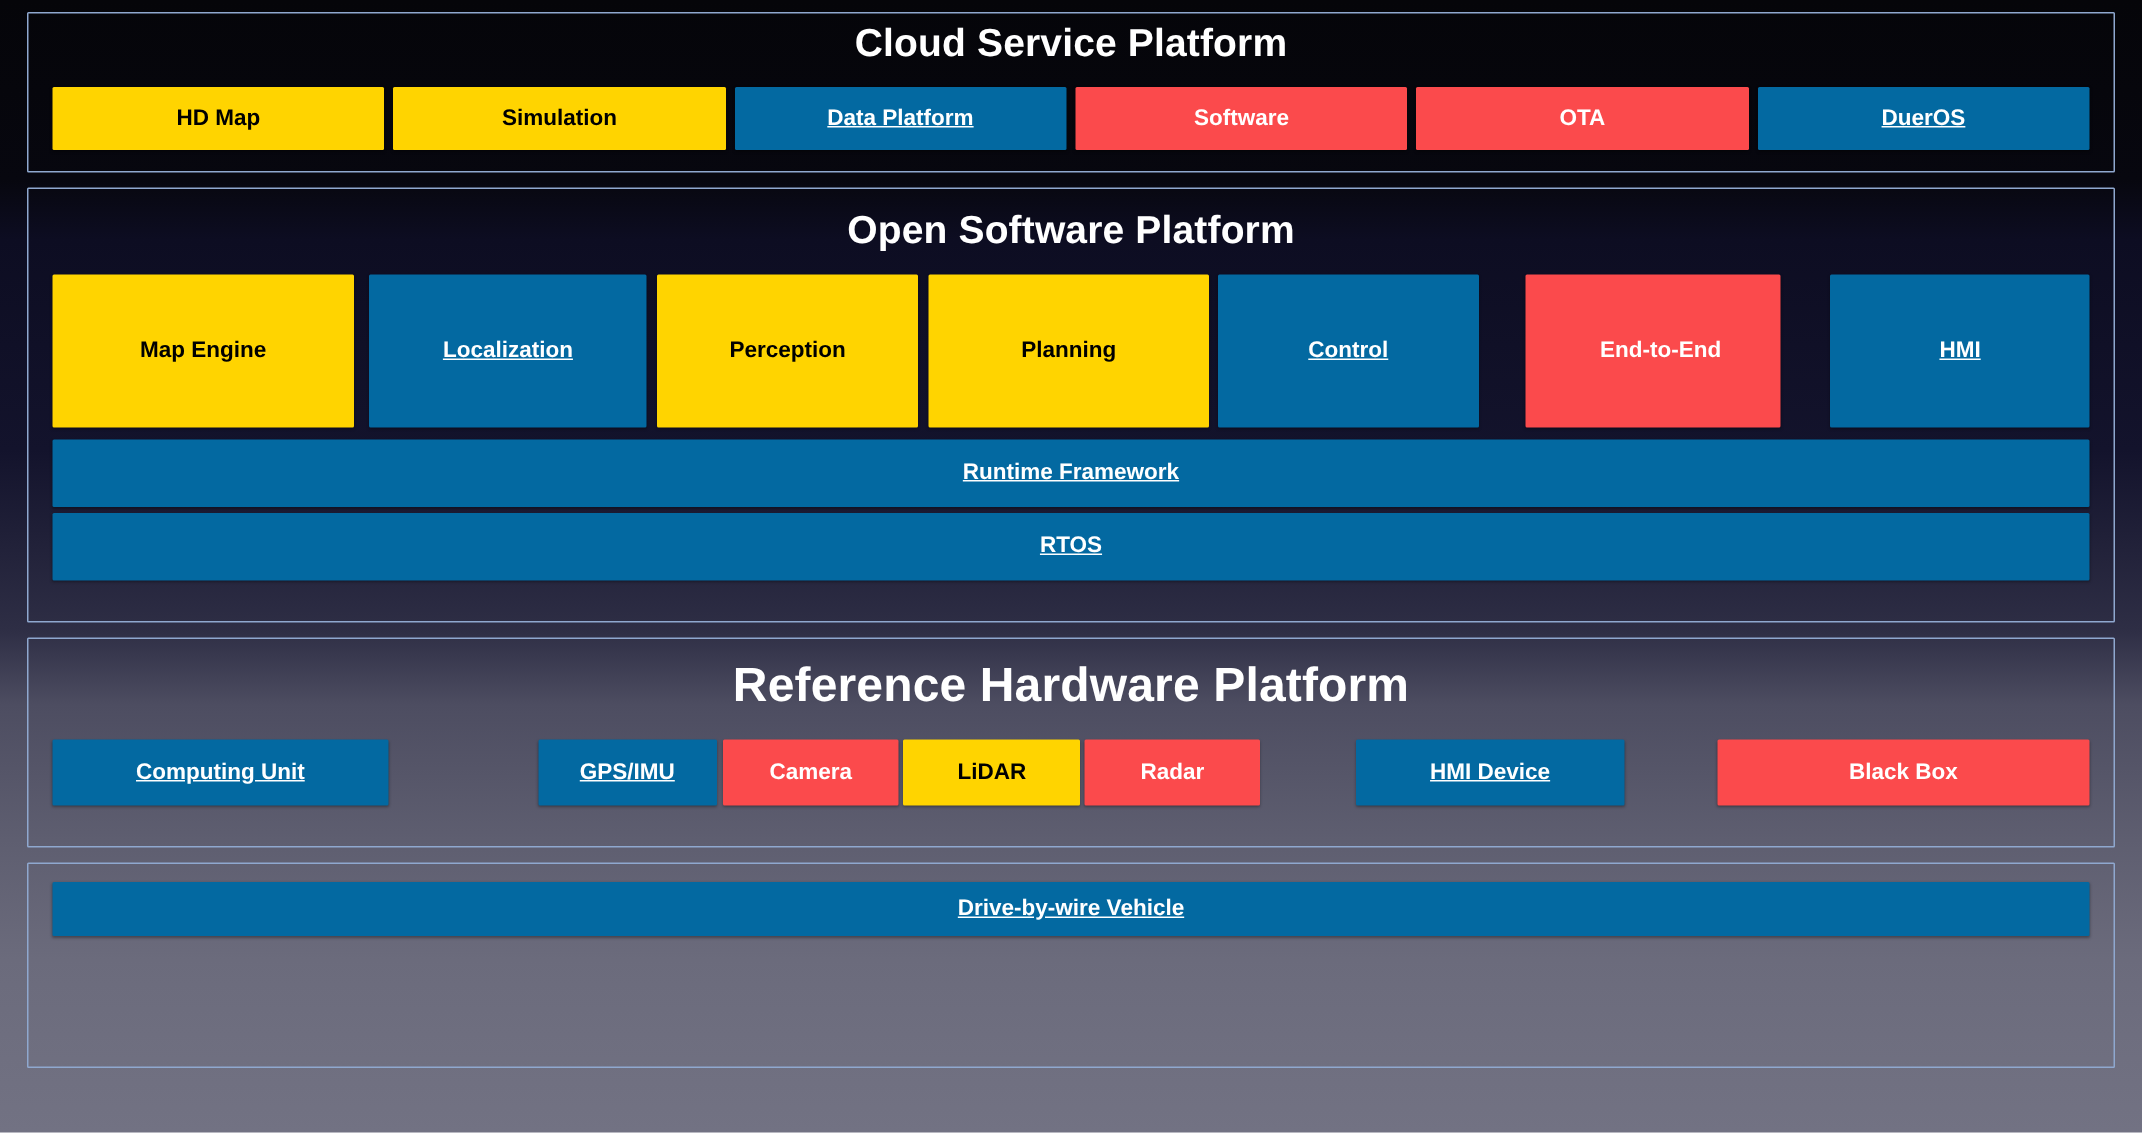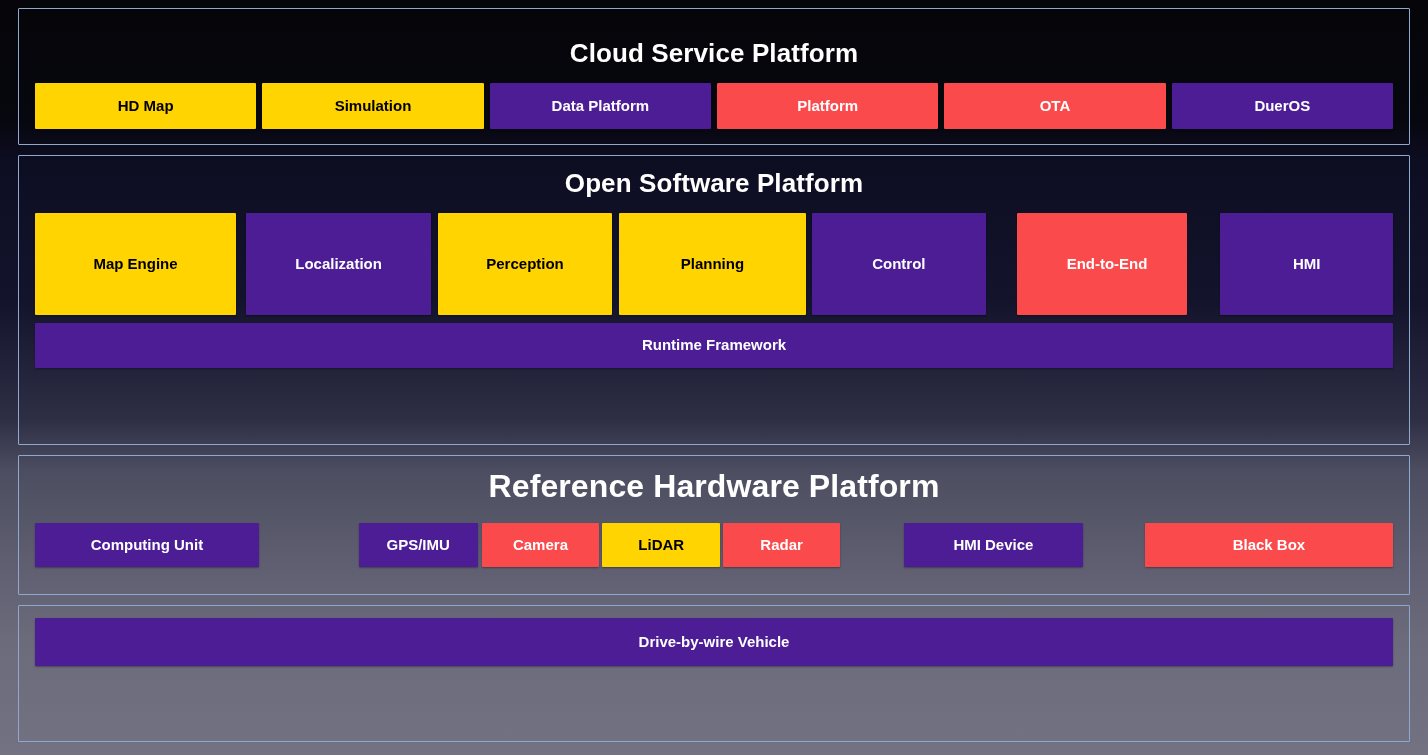--- a/index.html
+++ b/index.html
@@ -47,23 +47,23 @@
   .layer-title {
     color: #ffffff;
     font-weight: bold;
     text-align: center;
     width: 100%;
     letter-spacing: 0.1px;
   }
 
   
   #layer-cloud {
-    height: 137px;
-    padding: 28px 16px 14px 16px;
-    justify-content: center;
+    height: 107px;
+    padding: 4px 16px 14px 16px;
+    justify-content: flex-end;
   }
   #layer-cloud .layer-title { font-size: 26px; margin-bottom: 14px; }
 
   .row {
     display: flex;
     width: 100%;
   }
 
   #cloud-row {
     gap: 6px;
@@ -106,76 +106,79 @@
     align-items: flex-end;
   }
   #hardware-row .node { height: 100%; }
 
   
   #layer-vehicle {
     height: 137px;
     padding: 12px 16px 14px 16px;
   }
   #layer-vehicle .layer-title { font-size: 26px; margin-bottom: 18px; }
-  #vehicle-row { height: 48px; }
+  #vehicle-row { height: 36px; }
   #vehicle-row .node { width: 100%; }
 
   
   .node {
     display: flex;
     align-items: center;
     justify-content: center;
     font-size: 15px;
     font-weight: bold;
     text-align: center;
     line-height: 1.1;
     border-radius: 1px;
     box-shadow: 0 1px 2px rgba(0,0,0,0.35);
     user-select: none;
     padding: 0 4px;
   }
 
   .node.yellow { background: #ffd400; color: #000000; }
-  .node.blue   { background: #4c1d95; color: #ffffff; }
+  .node.blue   { background: #0369a1; color: #ffffff; text-decoration: underline; }
   .node.red    { background: #fb4a4c; color: #ffffff; }
 
   .node.wide { font-size: 15px; }
 </style>
 </head>
 <body>
 
 <div id="diagram">
 
   <section class="layer" id="layer-cloud">
     <div class="layer-title">Cloud Service Platform</div>
     <div class="row" id="cloud-row">
       <div class="node yellow">HD Map</div>
       <div class="node yellow">Simulation</div>
       <div class="node blue">Data Platform</div>
-      <div class="node red">Platform</div>
+      <div class="node red">Software</div>
       <div class="node red">OTA</div>
       <div class="node blue">DuerOS</div>
     </div>
   </section>
 
   <section class="layer" id="layer-software">
     <div class="layer-title">Open Software Platform</div>
 
     <div class="row" id="software-row">
       <div class="node yellow" style="width:205px;margin-right:10px;">Map Engine</div>
       <div class="node blue" style="width:189px;margin-right:7px;">Localization</div>
       <div class="node yellow" style="width:177px;margin-right:7px;">Perception</div>
       <div class="node yellow" style="width:191px;margin-right:6px;">Planning</div>
       <div class="node blue" style="width:177px;margin-right:31px;">Control</div>
       <div class="node red" style="width:174px;margin-right:33px;padding-left:14px;">End-to-End</div>
       <div class="node blue" style="width:176px;">HMI</div>
     </div>
 
     <div class="stack-row">
       <div class="node blue wide" style="width:100%;height:100%;">Runtime Framework</div>
+    </div>
+    <div class="stack-row">
+      <div class="node blue wide" style="width:100%;height:100%;">RTOS</div>
     </div>
   </section>
 
   <section class="layer" id="layer-hardware">
     <div class="layer-title">Reference Hardware Platform</div>
     <div class="row" id="hardware-row">
       <div class="node blue" style="width:238px;margin-right:64px;">Computing Unit</div>
       <div class="node blue" style="width:126px;margin-right:4px;margin-left:36px;">GPS/IMU</div>
       <div class="node red" style="width:125px;margin-right:3px;">Camera</div>
       <div class="node yellow" style="width:125px;margin-right:3px;">LiDAR</div>

